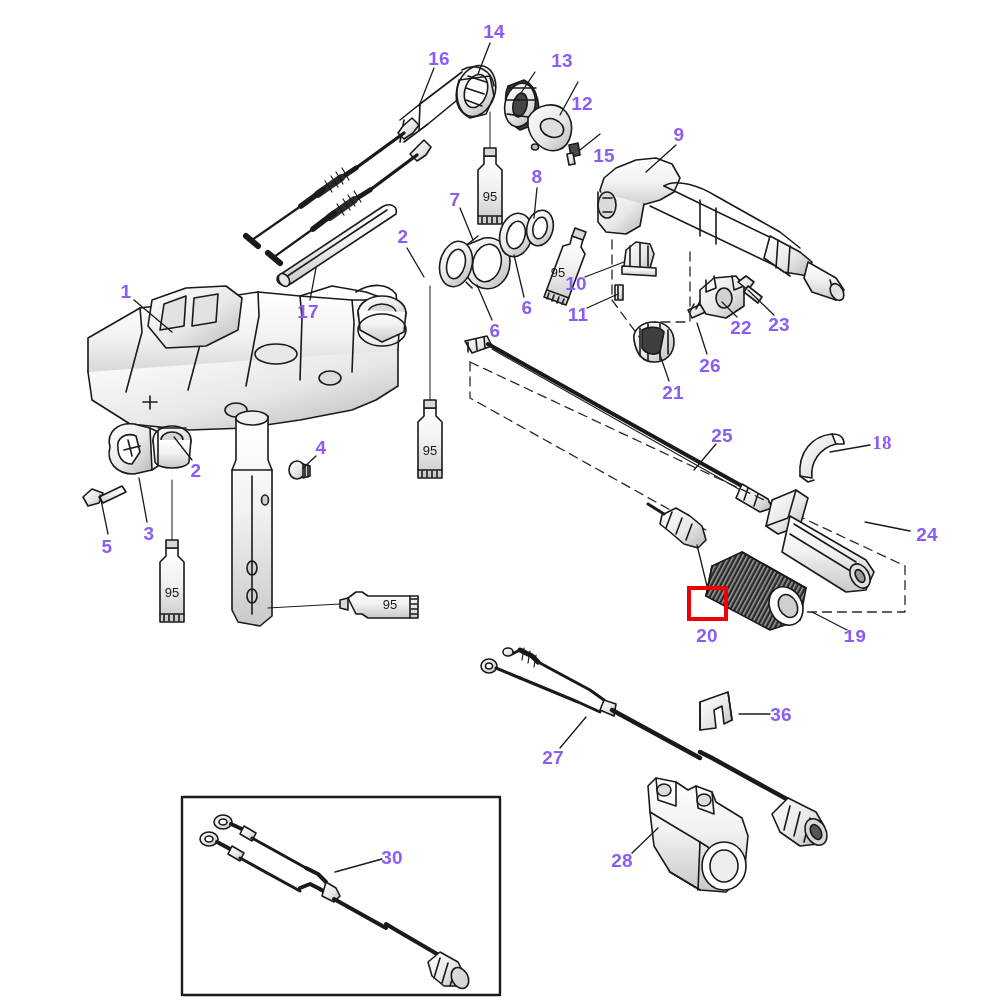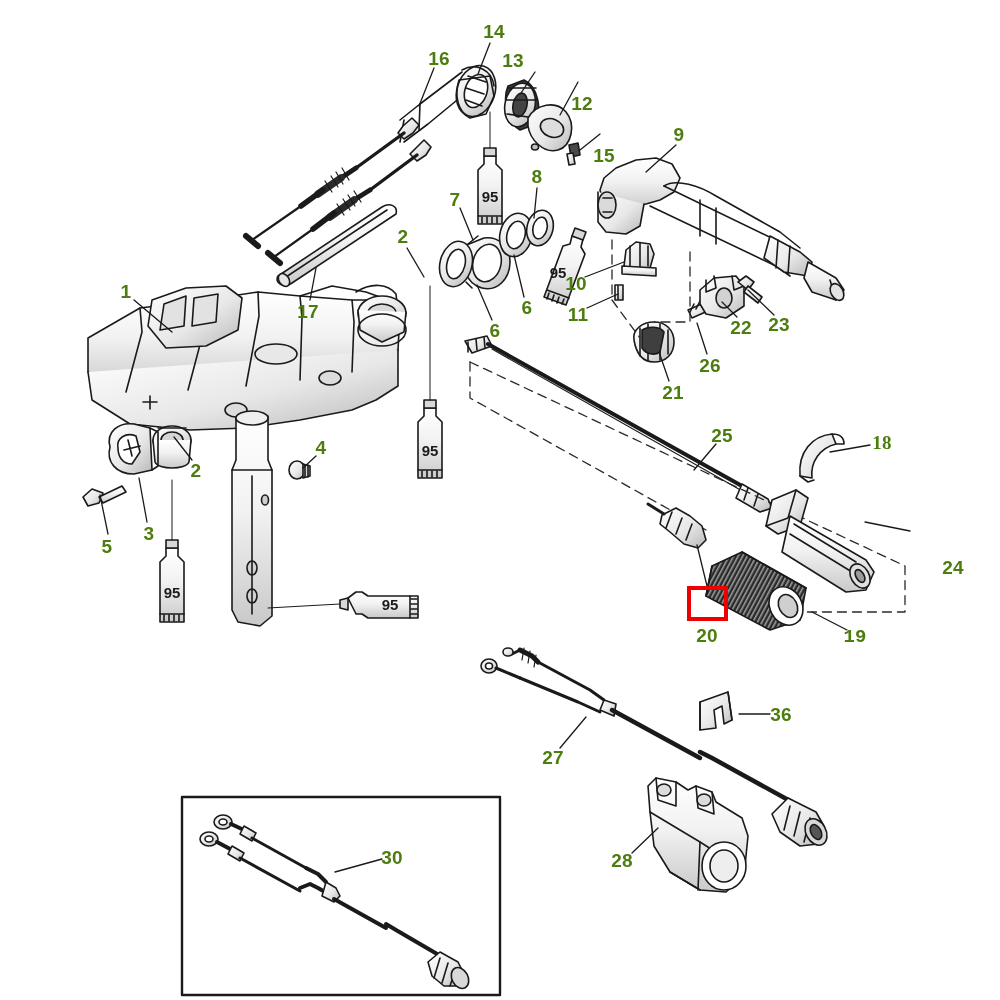--- a/index.html
+++ b/index.html
@@ -7,31 +7,31 @@
     position:relative;width:1000px;height:1000px;
     background:#ffffff;overflow:hidden;
     font-family:"Liberation Sans",sans-serif;
   }
   #art{position:absolute;left:0;top:0;width:1000px;height:1000px;}
   .lbl{
     position:absolute;
     font-family:"Liberation Sans",sans-serif;
     font-weight:bold;
     font-size:19px;
-    color:#4d7c0f;
+    color:#8b5cf6;
     line-height:1;
     white-space:nowrap;
     transform:translate(-50%,-50%);
     letter-spacing:.2px;
   }
   .tubelbl{
     position:absolute;
     font-family:"Liberation Sans",sans-serif;
-    font-weight:bold;
-    font-size:15px;
+    font-weight:normal;
+    font-size:13px;
     color:#1a1a1a;
     transform:translate(-50%,-50%);
   }
   .hl{
     position:absolute;
     border:4px solid #ee0000;
     background:transparent;
     box-sizing:border-box;
   }
 </style>
@@ -459,32 +459,32 @@
       <div class="lbl" style="left: 321px; top: 447px;">4</div>
       <div class="lbl" style="left: 107px; top: 546px;">5</div>
       <div class="lbl" style="left: 495px; top: 330px;">6</div>
       <div class="lbl" style="left: 527px; top: 307px;">6</div>
       <div class="lbl" style="left: 455px; top: 199px;">7</div>
       <div class="lbl" style="left: 537px; top: 176px;">8</div>
       <div class="lbl" style="left: 679px; top: 134px;">9</div>
       <div class="lbl" style="left: 576px; top: 283px;">10</div>
       <div class="lbl" style="left: 578px; top: 314px;">11</div>
       <div class="lbl" style="left: 582px; top: 71px; margin-top: 32px;">12</div>
-      <div class="lbl" style="left: 513px; top: 60px;">13</div>
+      <div class="lbl" style="left: 562px; top: 60px;">13</div>
       <div class="lbl" style="left: 494px; top: 31px;">14</div>
       <div class="lbl" style="left: 604px; top: 124px; margin-top: 31px;">15</div>
       <div class="lbl" style="left: 439px; top: 58px;">16</div>
       <div class="lbl" style="left: 308px; top: 311px;">17</div>
       <div class="lbl" style="left: 882px; top: 442px; font-family: Liberation Serif, serif;">18</div>
       <div class="lbl" style="left: 855px; top: 637px; font-family: Liberation Mono, monospace;">19</div>
       <div class="lbl" style="left: 707px; top: 603px; margin-top: 32px;">20</div>
       <div class="lbl" style="left: 673px; top: 392px;">21</div>
       <div class="lbl" style="left: 741px; top: 327px;">22</div>
       <div class="lbl" style="left: 779px; top: 324px;">23</div>
-      <div class="lbl" style="left: 953px; top: 534px; margin-top: 33px;">24</div>
+      <div class="lbl" style="left: 927px; top: 534px;">24</div>
       <div class="lbl" style="left: 722px; top: 435px;">25</div>
       <div class="lbl" style="left: 710px; top: 365px;">26</div>
       <div class="lbl" style="left: 553px; top: 757px;">27</div>
       <div class="lbl" style="left: 622px; top: 860px;">28</div>
       <div class="lbl" style="left: 781px; top: 714px;">36</div>
       <div class="lbl" style="left: 392px; top: 857px;">30</div>
     </div>
   <div id="tubelabels">
       <div class="tubelbl" style="left: 172px; top: 592px;">95</div>
       <div class="tubelbl" style="left: 390px; top: 604px;">95</div>

